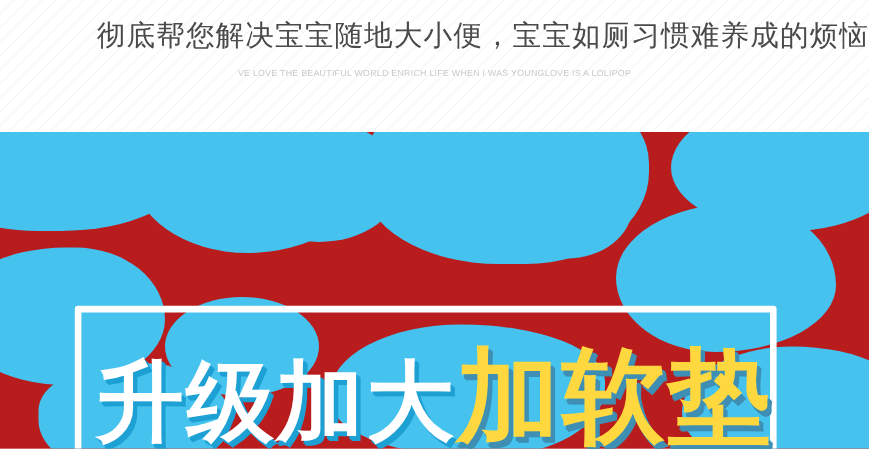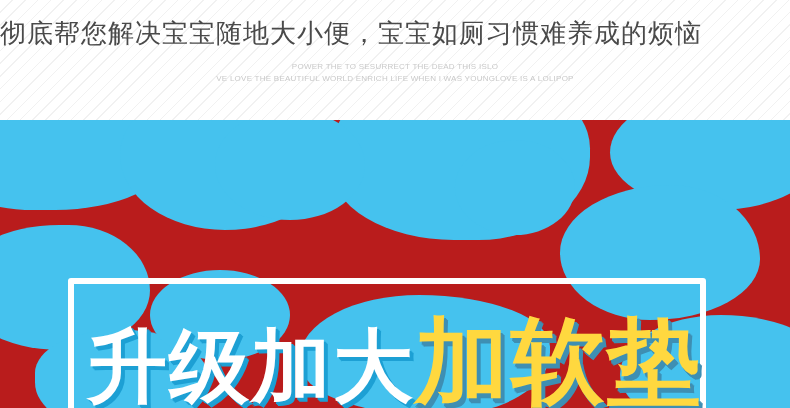--- a/index.html
+++ b/index.html
@@ -18,21 +18,21 @@
         -45deg,
         #ffffff 0px, #ffffff 4px,
         #f1f1f1 4px, #f1f1f1 5px,
         #ffffff 5px, #ffffff 9px
       ),
       #ffffff;
     overflow:hidden;
   }
   #headline-cn {
     position:absolute; left:0; top:17px; width:790px;
-    text-align:left;
+    text-align:right;
     font-size:26px;
     line-height:32px;
     letter-spacing:1px;
     color:#4a4a4a;
     font-weight:400;
     white-space:nowrap;
     font-family:"DejaVu Sans","Liberation Sans",sans-serif;
   }
   #subcopy {
     position:absolute; left:0; top:61px; width:790px;
@@ -107,21 +107,20 @@
 </style>
 </head>
 <body>
 
 <div id="page">
 
   <div id="top-banner">
     <div id="headline-cn">彻底帮您解决宝宝随地大小便，宝宝如厕习惯难养成的烦恼</div>
 
     <div id="subcopy">
-      <span class="sub-line">POWER THE TO SESURRECT THE DEAD THIS ISLO</span>
       <span class="sub-line">VE LOVE THE BEAUTIFUL WORLD ENRICH LIFE WHEN I WAS YOUNGLOVE IS A LOLIPOP</span>
     </div>
   </div>
 
   <div id="blue-panel">
 
     <div class="blob b1"></div>
     <div class="blob b2"></div>
     <div class="blob b3"></div>
     <div class="blob b4"></div>

